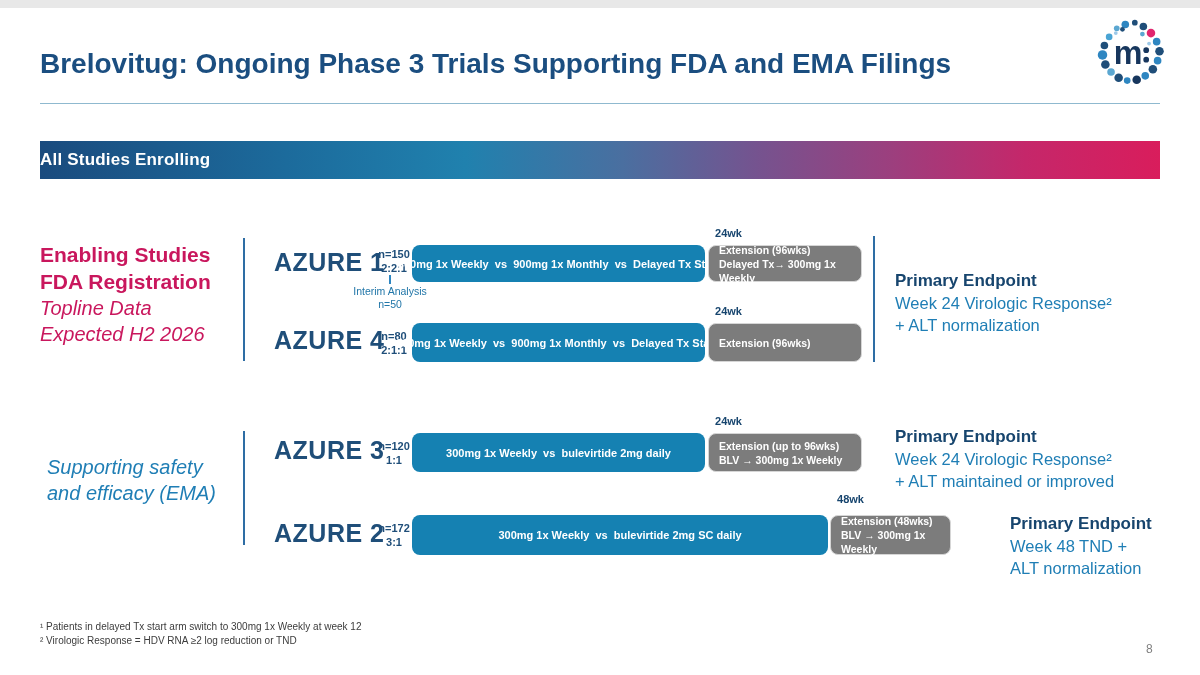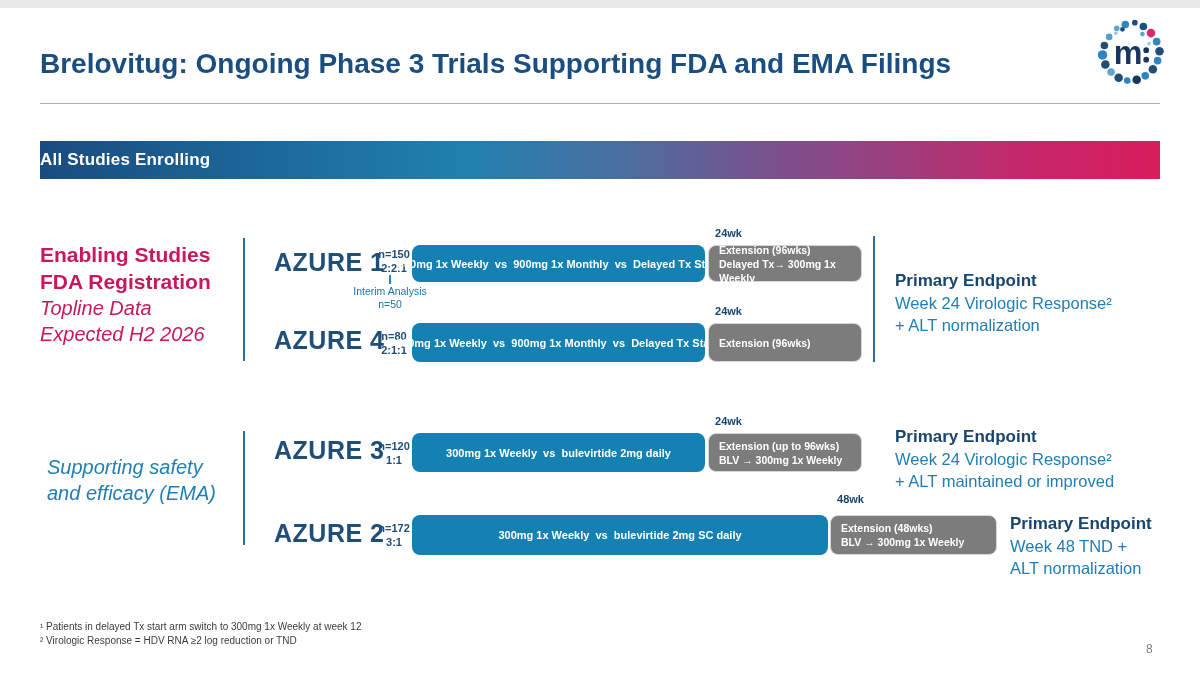--- a/index.html
+++ b/index.html
@@ -34,21 +34,21 @@
   #tx1{left:412px;top:237px;width:293px;height:37px;}
   #tx4{left:412px;top:315px;width:293px;height:39px;}
   #tx3{left:412px;top:425px;width:293px;height:39px;}
   #tx2{left:412px;top:507px;width:416px;height:40px;}
   .extbox{position:absolute;background:#7C7C7C;border:1px solid #D6D6D6;border-radius:8px;color:#fff;
           font-weight:bold;font-size:10.5px;line-height:14px;display:flex;flex-direction:column;justify-content:center;
           padding-left:10px;box-sizing:border-box;}
   #ext1{left:708px;top:237px;width:154px;height:37px;}
   #ext4{left:708px;top:315px;width:154px;height:39px;}
   #ext3{left:708px;top:425px;width:154px;height:39px;}
-  #ext2{left:830px;top:507px;width:167px;height:40px;}
+  #ext2{left:830px;top:507px;width:121px;height:40px;}
   .tick{position:absolute;left:389px;top:267px;width:2px;height:9px;background:#2E86C1;}
   .interim{position:absolute;left:329px;top:277px;width:122px;text-align:center;font-size:10.5px;color:#2176A8;line-height:13px;}
 
   .pe{position:absolute;}
   .pe .h{font-size:17px;font-weight:bold;color:#17456E;line-height:22px;}
   .pe .l{font-size:16.5px;color:#1F7EB5;line-height:22px;}
   #pe1{left:895px;top:262px;} #pe2{left:895px;top:418px;} #pe3{left:1010px;top:505px;}
 
   .fnblock{position:absolute;left:40px;top:612px;}
   .fn{font-size:10px;color:#3C3C3C;line-height:14px;}

